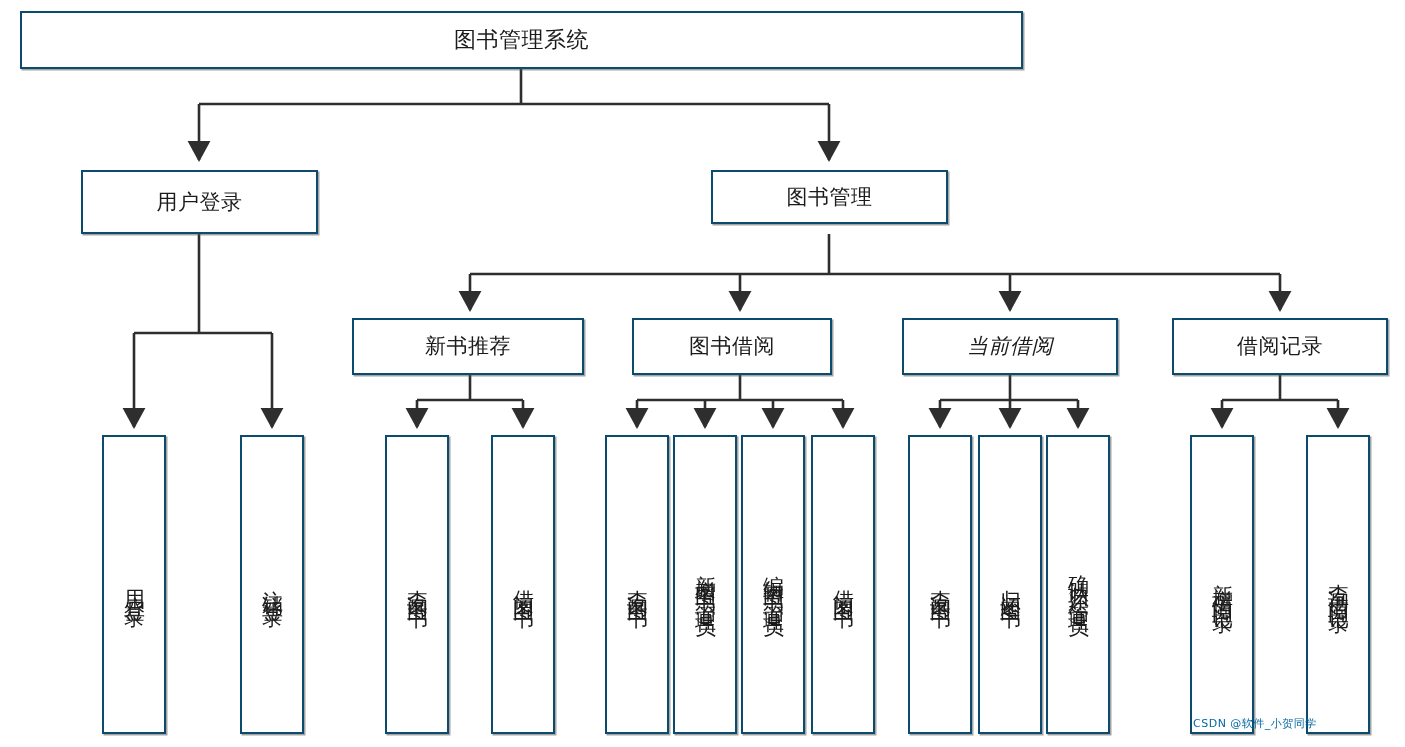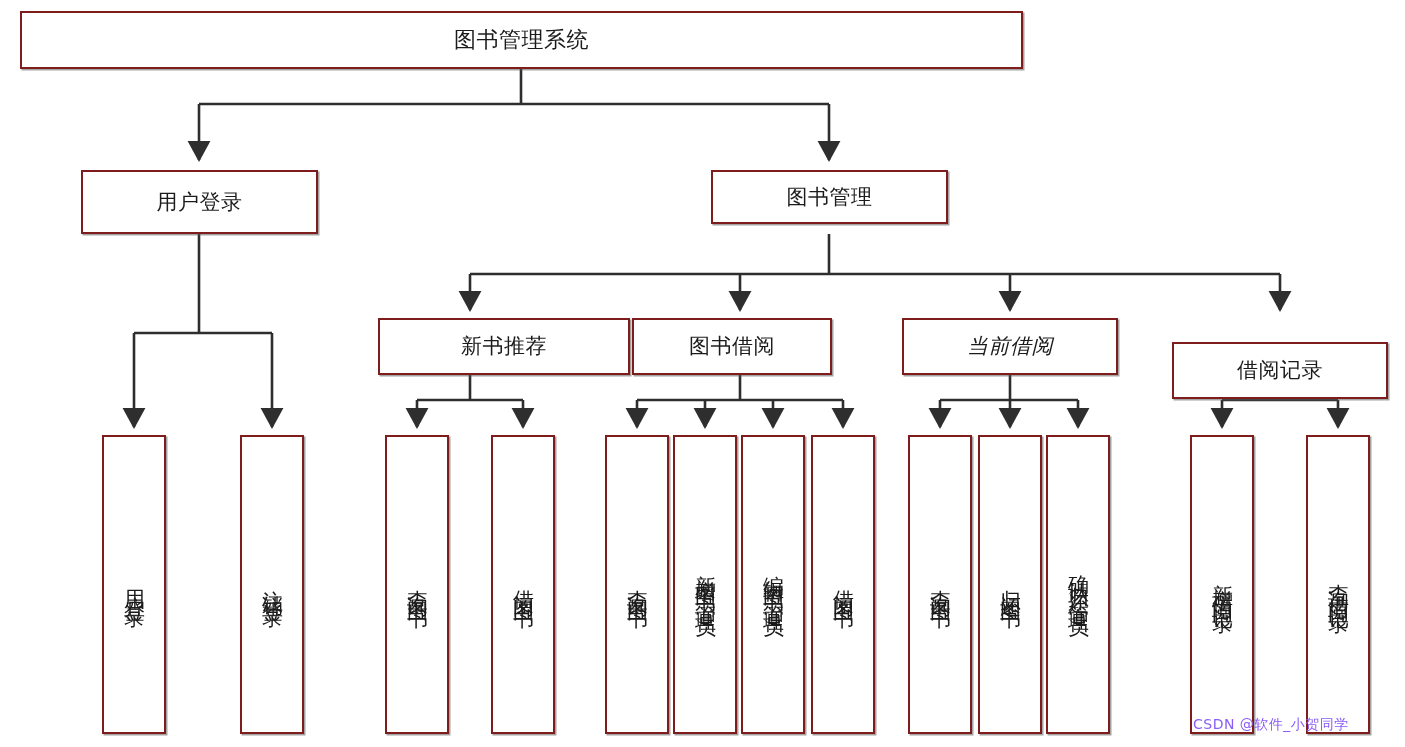--- a/index.html
+++ b/index.html
@@ -18,21 +18,21 @@
     position:absolute;
     left:0; top:0;
     width:1405px;
     height:747px;
     pointer-events:none;
   }
   .node{
     position:absolute;
     box-sizing:border-box;
     background:#ffffff;
-    border:2px solid #7f1d1d;
+    border:2px solid #0c4a6e;
     box-shadow:1.5px 1.5px 0 rgba(90,90,90,0.55);
     display:flex;
     align-items:center;
     justify-content:center;
     color:#1b1b1b;
   }
   .node .lbl{
     display:block;
     line-height:1.28;
     letter-spacing:0.5px;
@@ -53,22 +53,22 @@
     writing-mode:vertical-rl;
     text-orientation:upright;
     font-size:21px;
     line-height:1.0;
     letter-spacing:6px;
     white-space:nowrap;
     max-height:100%;
   }
   .watermark{
     position:absolute;
-    font-size:14px;
-    color:#8b5cf6;
+    font-size:11px;
+    color:#0369a1;
     white-space:nowrap;
     letter-spacing:0.5px;
     user-select:none;
   }
 </style>
 </head>
 <body>
 
 <div id="stage">
 
@@ -130,33 +130,33 @@
   </div>
 
   <div class="node horiz" style="left:81px; top:170px; width:237px; height:64px;">
     <span class="lbl">用户登录</span>
   </div>
 
   <div class="node horiz" style="left:711px; top:170px; width:237px; height:54px;">
     <span class="lbl">图书管理</span>
   </div>
 
-  <div class="node horiz" style="left:378px; top:318px; width:252px; height:57px;">
+  <div class="node horiz" style="left:352px; top:318px; width:232px; height:57px;">
     <span class="lbl">新书推荐</span>
   </div>
 
   <div class="node horiz" style="left:632px; top:318px; width:200px; height:57px;">
     <span class="lbl">图书借阅</span>
   </div>
 
   <div class="node horiz" style="left:902px; top:318px; width:216px; height:57px;font-style:italic;">
     <span class="lbl">当前借阅</span>
   </div>
 
-  <div class="node horiz" style="left:1172px; top:318px; width:216px; height:57px;margin-top:24px;">
+  <div class="node horiz" style="left:1172px; top:318px; width:216px; height:57px;">
     <span class="lbl">借阅记录</span>
   </div>
 
   <div class="node vert" style="left:102px; top:435px; width:64px; height:299px;">
     <span class="lbl">用户登录</span>
   </div>
 
   <div class="node vert" style="left:240px; top:435px; width:64px; height:299px;">
     <span class="lbl">注销登录</span>
   </div>

